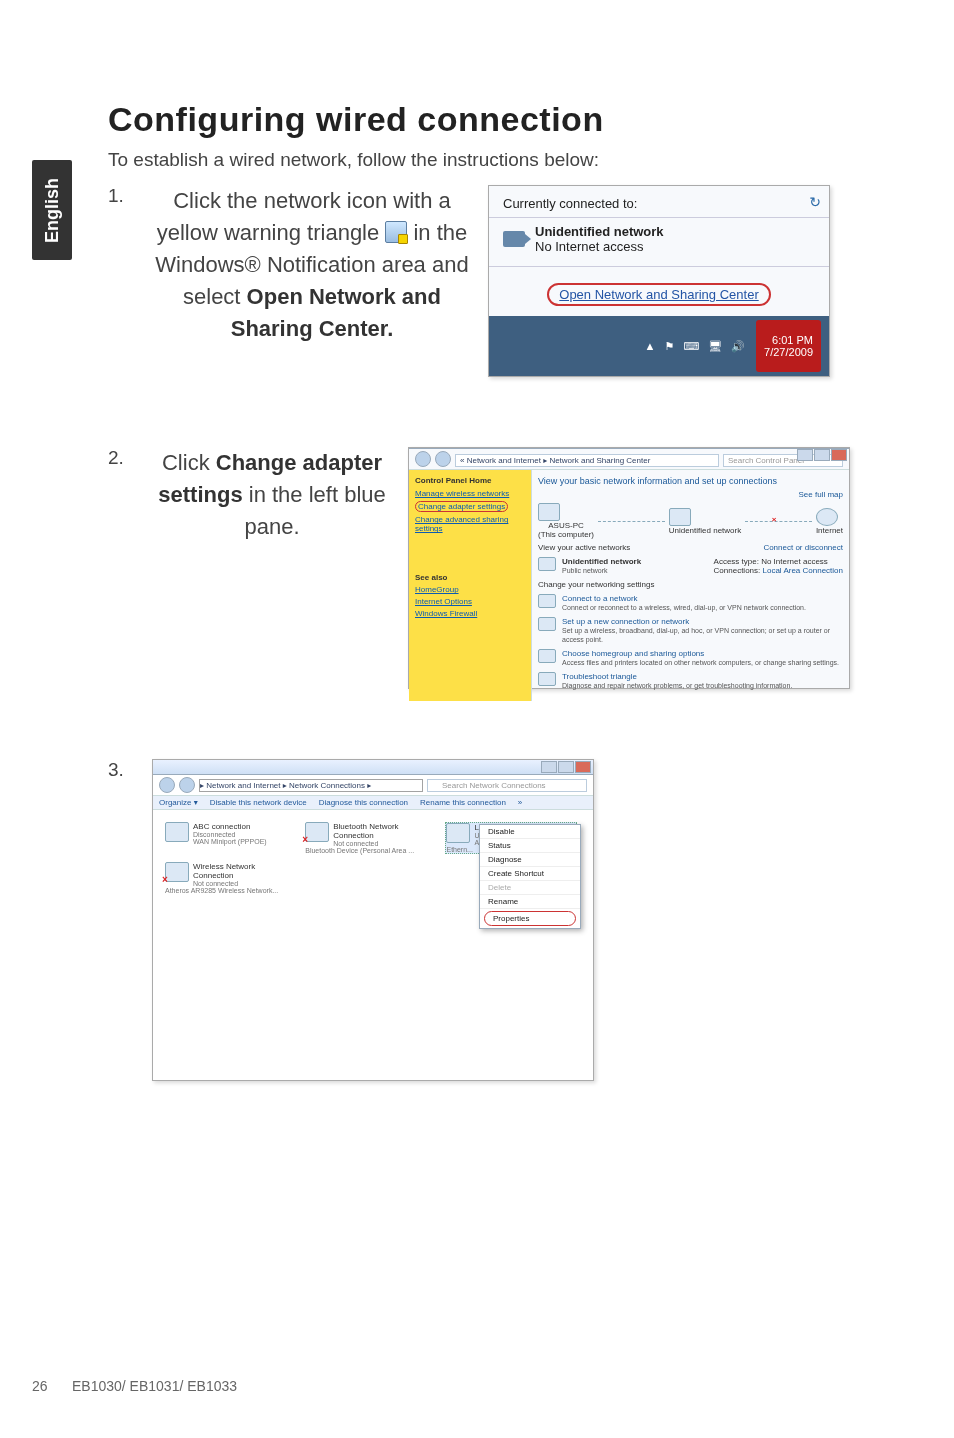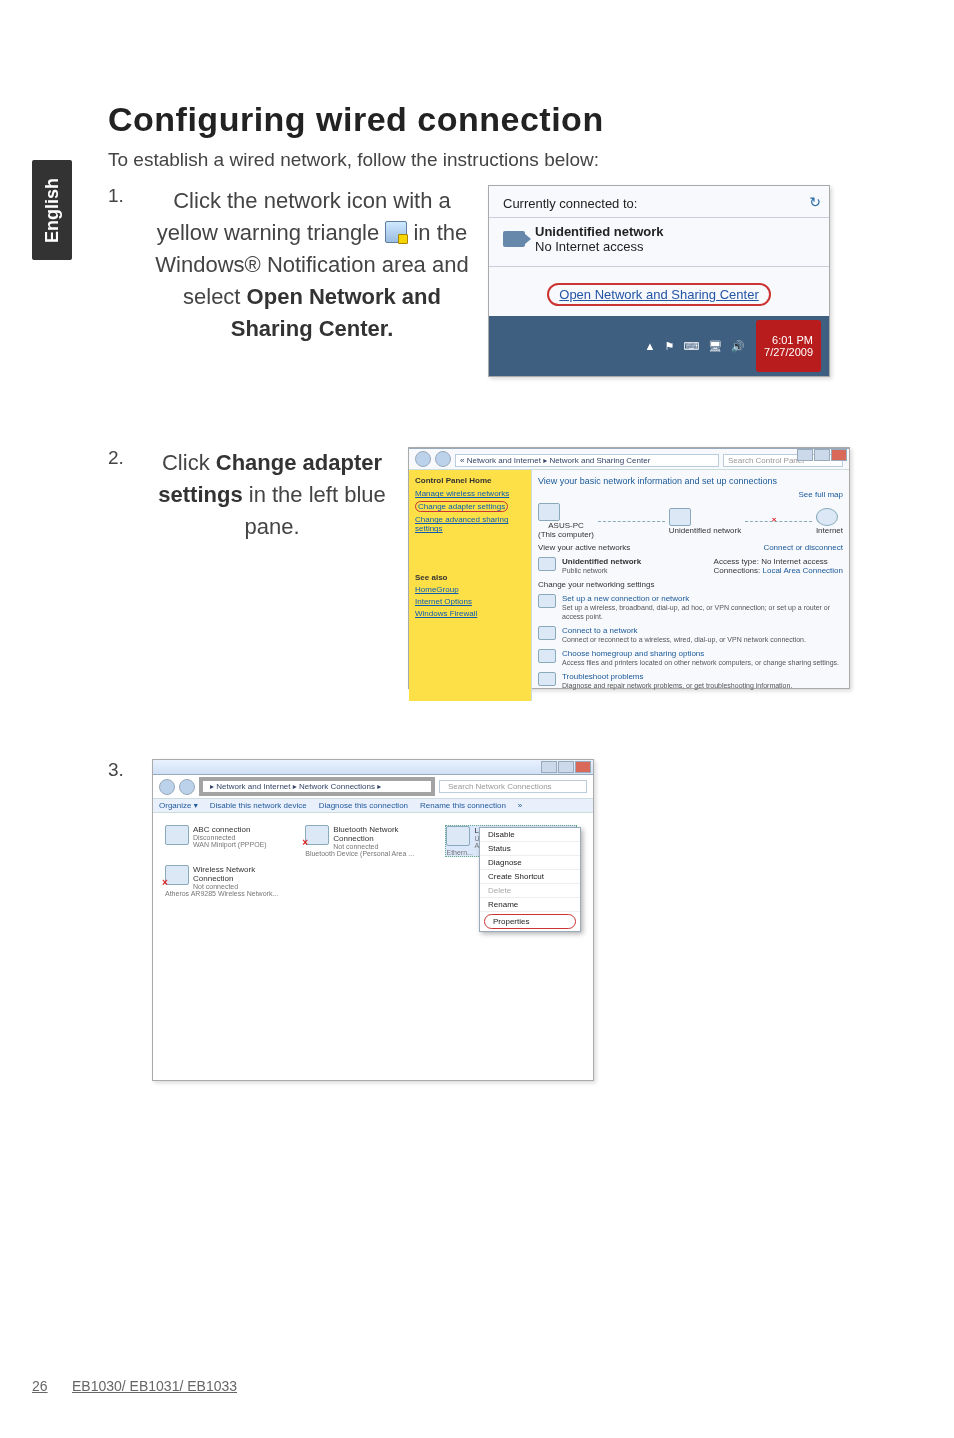--- a/index.html
+++ b/index.html
@@ -156,35 +156,35 @@
     display:flex;
     flex-direction:column;
     background:#fff;
   }
   .fig3 .titlebar { background: linear-gradient(#e9f1ff,#cfe0f5); height:14px; border-bottom:1px solid #9ab; position:relative;}
   .fig3 .titlebar .btns{position:absolute;right:2px;top:1px;display:flex;gap:1px;}
   .fig3 .titlebar .btns span{width:14px;height:10px;background:#cbd9eb;border:1px solid #9ab;display:inline-block;}
   .fig3 .titlebar .btns span:last-child{background:#d96a5a;}
   .fig3 .addr { display:flex; align-items:center; gap:4px; padding:2px 6px; border-bottom:1px solid #cdd;}
   .fig3 .addr .navbtn{width:14px;height:14px;border-radius:50%;background:#bcd2ea;border:1px solid #9ab;}
-  .fig3 .addr .crumb{flex:1;border:4px solid #a3a3a3;background:#fff;padding:1px 7px;color:#346;}
-  .fig3 .addr .search{width:130px;border:1px solid #bcd;background:#fff;padding:1px 8px;color:#999;}
+  .fig3 .addr .crumb{flex:1;border:1px solid #a3a3a3;background:#fff;padding:1px 0;color:#346;}
+  .fig3 .addr .search{width:130px;border:1px solid #bcd;background:#fff;padding:1px 14px;color:#999;}
   .fig3 .toolbar{background:#e9f0fb;border-bottom:1px solid #cdd;padding:2px 6px;color:#235a9b;display:flex;gap:12px;}
   .fig3 .canvas{flex:1;position:relative;padding:8px;}
   .fig3 .conn{display:inline-block;width:130px;vertical-align:top;margin:4px 4px;}
   .fig3 .conn .ic{float:left;width:22px;height:18px;background:#dce8f5;border:1px solid #8ab;border-radius:2px;margin-right:4px;position:relative;}
   .fig3 .conn .ic.red::after{content:"×";color:#d22;position:absolute;left:-4px;bottom:-4px;font-size:10px;font-weight:bold;}
   .fig3 .conn .t{color:#333;font-size:8px;}
   .fig3 .conn .s{color:#777;font-size:7px;}
   .fig3 .ctx{position:absolute;right:12px;top:14px;width:100px;background:#fff;border:1px solid #9ab;box-shadow:2px 2px 5px rgba(0,0,0,0.3);font-size:8px;}
   .fig3 .ctx .mi{padding:2px 8px;border-bottom:1px solid #eee;}
   .fig3 .ctx .mi.gray{color:#aaa;}
   .fig3 .ctx .mi.sel{border:1px solid #c33;border-radius:10px;margin:2px 4px;}
 
-  .footer { position:absolute; left: 32px; bottom: 44px; font-size: 14px; color:#666; display:flex; gap:20px;text-decoration:underline; }
+  .footer { position:absolute; left: 32px; bottom: 44px; font-size: 14px; color:#666; display:flex; gap:20px; }
   .footer .pg{ width:20px; }
 </style>
 </head>
 <body>
 
 <div class="lang-tab">English</div>
 
 <div class="page">
   <h1>Configuring wired connection</h1>
   <div class="intro">To establish a wired network, follow the instructions below:</div>
@@ -291,33 +291,33 @@
             <div style="margin-left:auto">
               <span>Access type:</span>
               <span>No Internet access</span><br>
               <span>Connections:</span>
               <span style="color:#1a5898">Local Area Connection</span>
             </div>
           </div>
           <div>Change your networking settings</div>
           <div class="row">
               <div class="ic"></div>
+              <div><span class="tl">Connect to a network</span><br><span class="st">Connect or reconnect to a wireless, wired, dial-up, or VPN network connection.</span></div>
+            </div>
+          <div class="row">
+              <div class="ic"></div>
               <div><span class="tl">Set up a new connection or network</span><br><span class="st">Set up a wireless, broadband, dial-up, ad hoc, or VPN connection; or set up a router or access point.</span></div>
-            </div>
-          <div class="row">
-              <div class="ic"></div>
-              <div><span class="tl">Connect to a network</span><br><span class="st">Connect or reconnect to a wireless, wired, dial-up, or VPN network connection.</span></div>
             </div>
           <div class="row">
               <div class="ic"></div>
               <div><span class="tl">Choose homegroup and sharing options</span><br><span class="st">Access files and printers located on other network computers, or change sharing settings.</span></div>
             </div>
           <div class="row">
               <div class="ic"></div>
-              <div><span class="tl">Troubleshoot problems</span><br><span class="st">Diagnose and repair network problems, or get troubleshooting information.</span></div>
+              <div><span class="tl">Troubleshoot triangle</span><br><span class="st">Diagnose and repair network problems, or get troubleshooting information.</span></div>
             </div>
         </div>
       </div>
     </div>
   </div>
 
   <div class="step-row">
     <div class="step-num">3.</div>
     <div class="fig fig3">
       <div class="titlebar">

